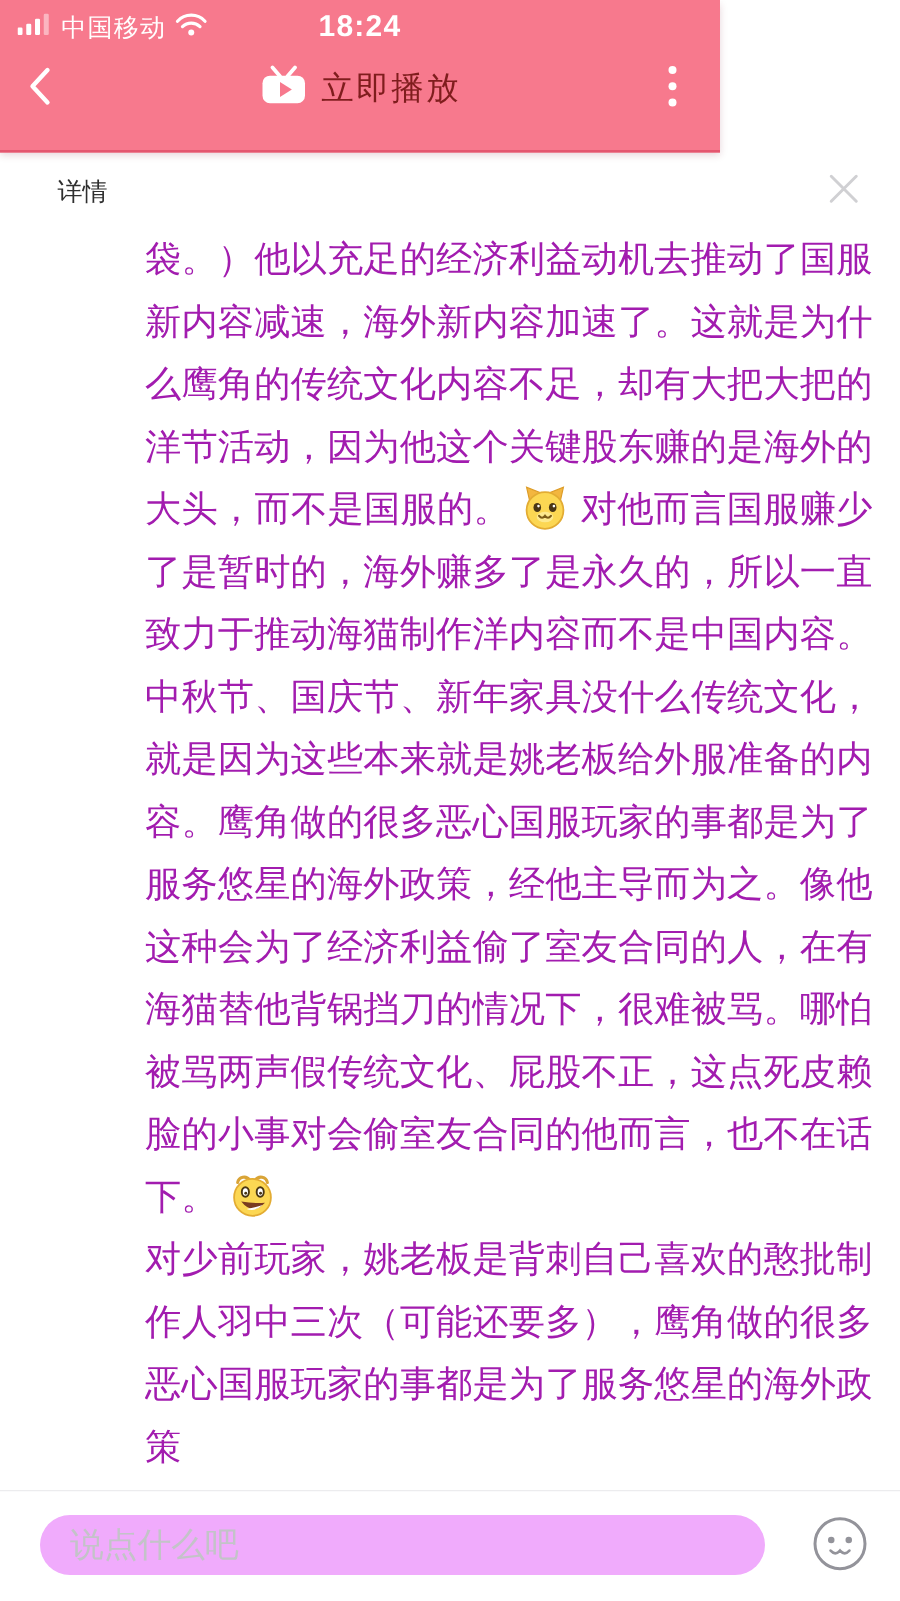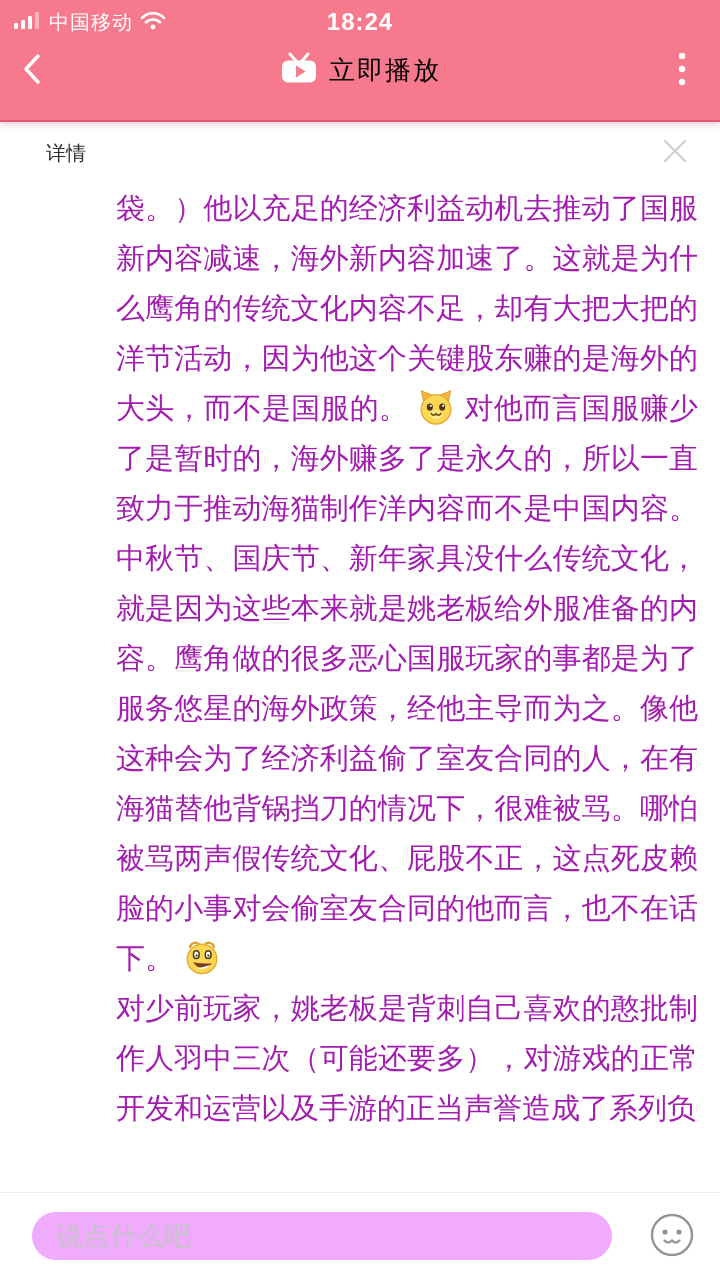--- a/index.html
+++ b/index.html
@@ -1,35 +1,35 @@
 <!DOCTYPE html>
 <html><head>
 <meta charset="utf-8">
 <style>
   * { margin:0; padding:0; box-sizing:border-box; }
   html,body { background:#888; }
   body { font-family:"Liberation Sans","DejaVu Sans",sans-serif; }
   .screen{ position:relative; width:720px; height:1281px; background:#fff; overflow:hidden; margin:0 auto; }
 
   
-  .pink-header{ position:absolute; top:0; left:0; width:720px; height:122px;
+  .pink-header{ position:absolute; top:0; left:0; width:576px; height:122px;
     background:#f7798d; border-bottom:2px solid #e4566f;
     box-shadow:0 3px 6px rgba(120,20,50,.18); z-index:3; }
   .status-bar{ position:absolute; top:0; left:0; right:0; height:44px; color:#fff; }
   .sb-left{ position:absolute; left:14px; top:0; height:44px; display:flex; align-items:center; gap:7px; }
   .carrier{ font-size:20px; font-weight:500; letter-spacing:1px; }
   .sb-time{ position:absolute; left:0; right:0; top:0; height:44px; display:flex; align-items:center; justify-content:center;
     font-size:24px; font-weight:700; letter-spacing:1px; }
   .sb-right{ position:absolute; right:12px; top:0; height:44px; display:flex; align-items:center; gap:7px; }
   .pct{ font-size:19px; font-weight:500; }
 
   .nav-bar{ position:absolute; top:44px; left:0; right:0; height:52px; }
   .back-btn{ position:absolute; left:22px; top:9px; width:34px; height:36px; display:flex; align-items:center; }
   .nav-center{ position:absolute; left:0; right:0; top:0; height:52px; display:flex; align-items:center; justify-content:center; gap:10px; }
-  .nav-title{ color:#000000; font-size:26px; font-weight:500; letter-spacing:2px; }
+  .nav-title{ color:#7f1d1d; font-size:26px; font-weight:500; letter-spacing:2px; }
   .menu-btn{ position:absolute; right:28px; top:10px; width:20px; height:34px; display:flex; align-items:center; justify-content:center; }
 
   
   .detail-panel{ position:absolute; top:122px; left:0; right:0; bottom:0; background:#fff; overflow:hidden; }
   .panel-title{ position:absolute; left:26px; top:18px; font-size:20px; color:#2f2f2f;margin-left:20px; }
   .close-btn{ position:absolute; right:26px; top:12px; width:38px; height:38px; display:flex; align-items:center; justify-content:center; }
 
   .post-text{ position:absolute; top:61px; left:116px; right:22px; bottom:92px;
     font-size:29px; line-height:50px; color:#a21caf; text-align:justify;
     overflow:hidden; word-break:break-all; }
@@ -120,21 +120,21 @@
     <path d="M22.5 7.5 a5.5 5.5 0 0 1 10 2" fill="none" stroke="#d9a437" stroke-width="2.6" stroke-linecap="round"></path>
     <circle cx="20" cy="22" r="15.5" fill="#fcd753" stroke="#e3ac33" stroke-width="1.5"></circle>
     <ellipse cx="14" cy="17.5" rx="3" ry="4" fill="#fff" stroke="#4a3614" stroke-width="1.6"></ellipse>
     <ellipse cx="26.5" cy="17.5" rx="3" ry="4" fill="#fff" stroke="#4a3614" stroke-width="1.6"></ellipse>
     <circle cx="14.3" cy="18.5" r="1.2" fill="#4a3614"></circle>
     <circle cx="26.8" cy="18.5" r="1.2" fill="#4a3614"></circle>
     <path d="M10.5 25.5 Q20 37.5 30.5 26.5 Q22 27.5 10.5 25.5 Z" fill="#7a3b20"></path>
     <path d="M15 31.8 Q22 34.5 28.5 28.5 Q23 30.5 15 31.8 Z" fill="#ffffff"></path>
   </svg></span>
 </div>
-        <div class="para">对少前玩家，姚老板是背刺自己喜欢的憨批制作人羽中三次（可能还要多），对游戏的正常开发和运营以及手游的正当声誉造成了系列负</div>
+        <div class="para">对少前玩家，姚老板是背刺自己喜欢的憨批制作人羽中三次（可能还要多），鹰角做的很多恶心国服玩家的事都是为了服务悠星的海外政策</div>
       </div>
   </div>
 
   <div class="comment-bar">
     <div class="input-pill">
       <input class="comment-input" type="text" placeholder="说点什么吧" style="">
     </div>
     <button class="emoji-btn">
       <span><svg width="48" height="48" viewBox="0 0 48 48">
         <circle cx="24" cy="24" r="20" fill="none" stroke="#93939a" stroke-width="2.4"></circle>

